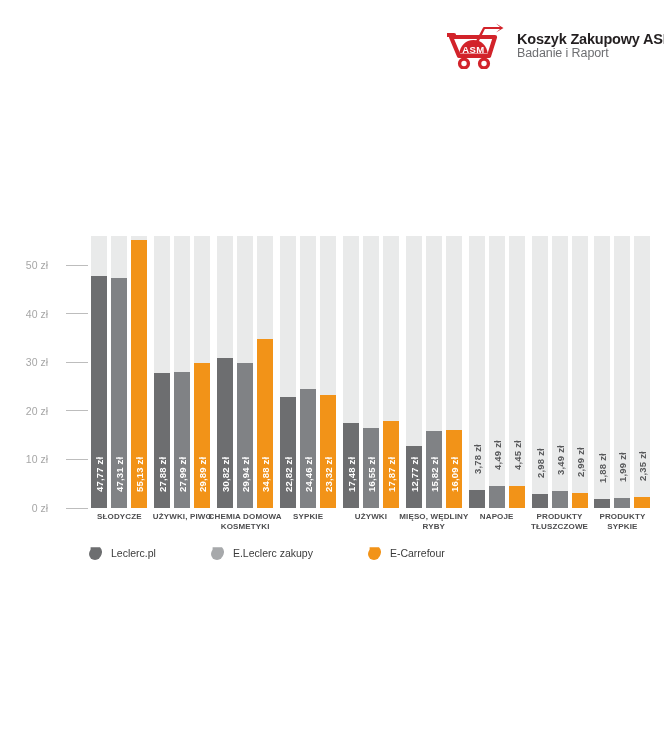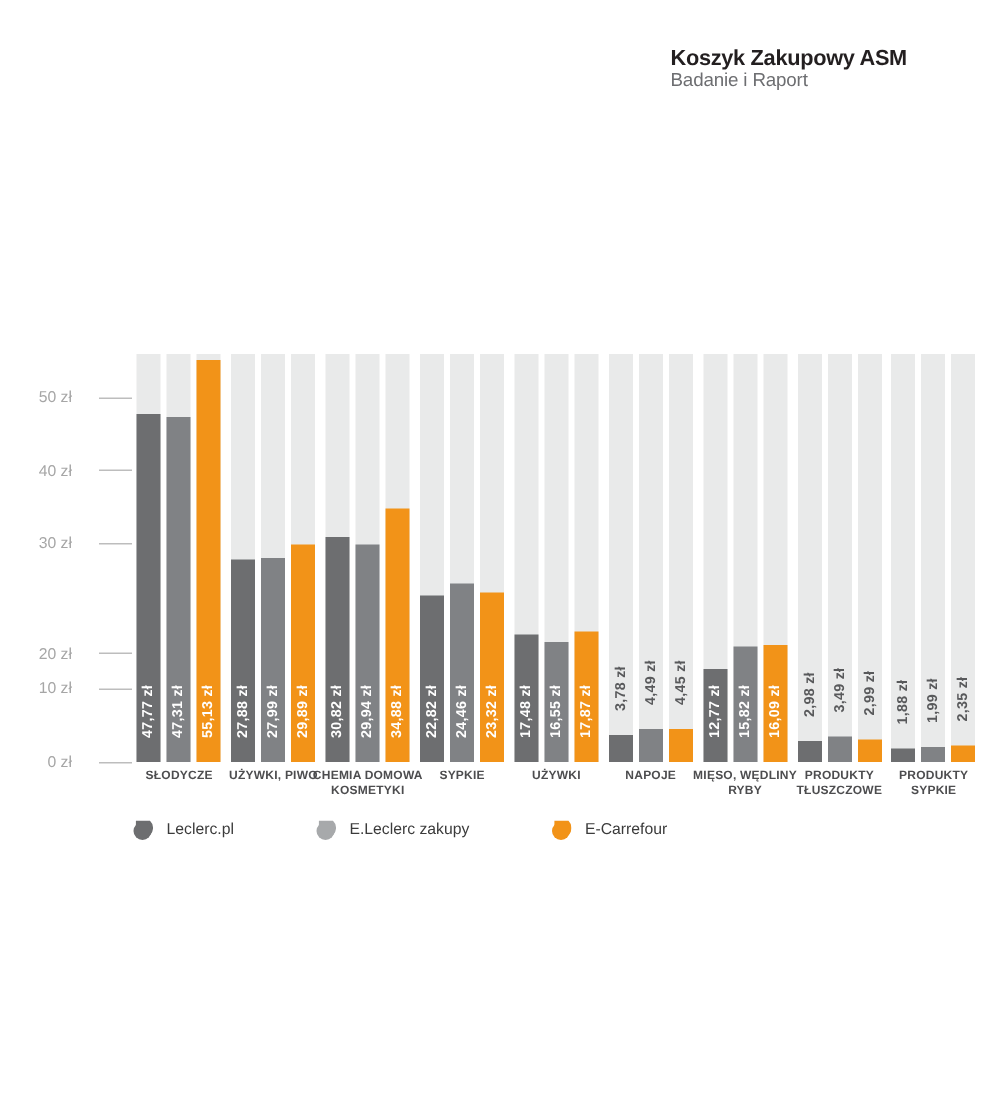--- a/index.html
+++ b/index.html
@@ -183,37 +183,55 @@
   .legend-label {
     font-size: 10.5px;
     color: #3b3b3b;
     white-space: nowrap;
   }
 </style>
 </head>
 <body>
 
 <div id="logo-area">
+  <div id="cart-icon">
+    <svg viewBox="0 0 62 46" width="62" height="46" aria-hidden="true">
+
+      <path d="M36 4 L53 4 L49 0.5 L56.5 5 L49 9.5 L53 6 L37.5 6 Z" fill="#d2232a"></path>
+      <path d="M36 4.8 L38.5 4.8 L30 22 L27.5 20.8 Z" fill="#d2232a"></path>
+
+      <path d="M4 14 H48 L42 33 H12 Z" fill="none" stroke="#d2232a" stroke-width="4.2" stroke-linejoin="round"></path>
+
+      <path d="M26.5 17 c8 0 13.5 6 14.2 13.6 H12.3 C13 23 18.5 17 26.5 17 Z" fill="#d2232a"></path>
+
+      <circle cx="17" cy="40.5" r="4.4" fill="none" stroke="#d2232a" stroke-width="3.4"></circle>
+      <circle cx="37" cy="40.5" r="4.4" fill="none" stroke="#d2232a" stroke-width="3.4"></circle>
+
+      <path d="M0.5 12 H7" stroke="#d2232a" stroke-width="4.2" stroke-linecap="round"></path>
+
+      <text x="26.5" y="29.5" text-anchor="middle" font-family="Liberation Sans, sans-serif" font-size="9.5" font-weight="bold" fill="#ffffff" letter-spacing="0.4">ASM</text>
+    </svg>
+  </div>
   <div id="logo-text">
     <div id="logo-title">Koszyk Zakupowy ASM</div>
     <div id="logo-sub">Badanie i Raport</div>
   </div>
 </div>
 
 <div id="chart">
   <div id="yaxis">
       <div class="ytick" style="top: 276px;">
         <span class="lbl">0 zł</span>
         <span class="dash"></span>
       </div>
       <div class="ytick" style="top: 227.429px;">
         <span class="lbl">10 zł</span>
         <span class="dash"></span>
       </div>
-      <div class="ytick" style="top: 178.857px; margin-top: 25px;">
+      <div class="ytick" style="top: 178.857px;">
         <span class="lbl">20 zł</span>
         <span class="dash"></span>
       </div>
       <div class="ytick" style="top: 130.286px;">
         <span class="lbl">30 zł</span>
         <span class="dash"></span>
       </div>
       <div class="ytick" style="top: 81.7143px;">
         <span class="lbl">40 zł</span>
         <span class="dash"></span>
@@ -306,51 +324,51 @@
           <div class="bar-slot">
             <div class="bar-fill" style="height: 86.7971px; background: rgb(242, 147, 24);"></div>
             <span class="bar-val inside">17,87 zł</span>
           </div>
           <div class="cat-label">
             <div>UŻYWKI</div>
           </div>
         </div>
         <div class="group" style="width: 62.8889px;">
           <div class="bar-slot">
+            <div class="bar-fill" style="height: 62.0257px; background: rgb(109, 110, 112);"></div>
+            <span class="bar-val inside">12,77 zł</span>
+          </div>
+          <div class="bar-slot">
+            <div class="bar-fill" style="height: 76.84px; background: rgb(128, 130, 133);"></div>
+            <span class="bar-val inside">15,82 zł</span>
+          </div>
+          <div class="bar-slot">
+            <div class="bar-fill" style="height: 78.1514px; background: rgb(242, 147, 24);"></div>
+            <span class="bar-val inside">16,09 zł</span>
+          </div>
+          <div class="cat-label">
+            <div>MIĘSO, WĘDLINY</div>
+            <div>RYBY</div>
+          </div>
+        </div>
+        <div class="group" style="width: 62.8889px;">
+          <div class="bar-slot">
             <div class="bar-fill" style="height: 18.36px; background: rgb(109, 110, 112);"></div>
             <span class="bar-val outside" style="bottom: 23.36px;">3,78 zł</span>
           </div>
           <div class="bar-slot">
             <div class="bar-fill" style="height: 21.8086px; background: rgb(128, 130, 133);"></div>
             <span class="bar-val outside" style="bottom: 26.8086px;">4,49 zł</span>
           </div>
           <div class="bar-slot">
             <div class="bar-fill" style="height: 21.6143px; background: rgb(242, 147, 24);"></div>
             <span class="bar-val outside" style="bottom: 26.6143px;">4,45 zł</span>
           </div>
           <div class="cat-label">
             <div>NAPOJE</div>
-          </div>
-        </div>
-        <div class="group" style="width: 62.8889px;">
-          <div class="bar-slot">
-            <div class="bar-fill" style="height: 62.0257px; background: rgb(109, 110, 112);"></div>
-            <span class="bar-val inside">12,77 zł</span>
-          </div>
-          <div class="bar-slot">
-            <div class="bar-fill" style="height: 76.84px; background: rgb(128, 130, 133);"></div>
-            <span class="bar-val inside">15,82 zł</span>
-          </div>
-          <div class="bar-slot">
-            <div class="bar-fill" style="height: 78.1514px; background: rgb(242, 147, 24);"></div>
-            <span class="bar-val inside">16,09 zł</span>
-          </div>
-          <div class="cat-label">
-            <div>MIĘSO, WĘDLINY</div>
-            <div>RYBY</div>
           </div>
         </div>
         <div class="group" style="width: 62.8889px;">
           <div class="bar-slot">
             <div class="bar-fill" style="height: 14.4743px; background: rgb(109, 110, 112);"></div>
             <span class="bar-val outside" style="bottom: 19.4743px;">2,98 zł</span>
           </div>
           <div class="bar-slot">
             <div class="bar-fill" style="height: 16.9514px; background: rgb(128, 130, 133);"></div>
             <span class="bar-val outside" style="bottom: 21.9514px;">3,49 zł</span>

